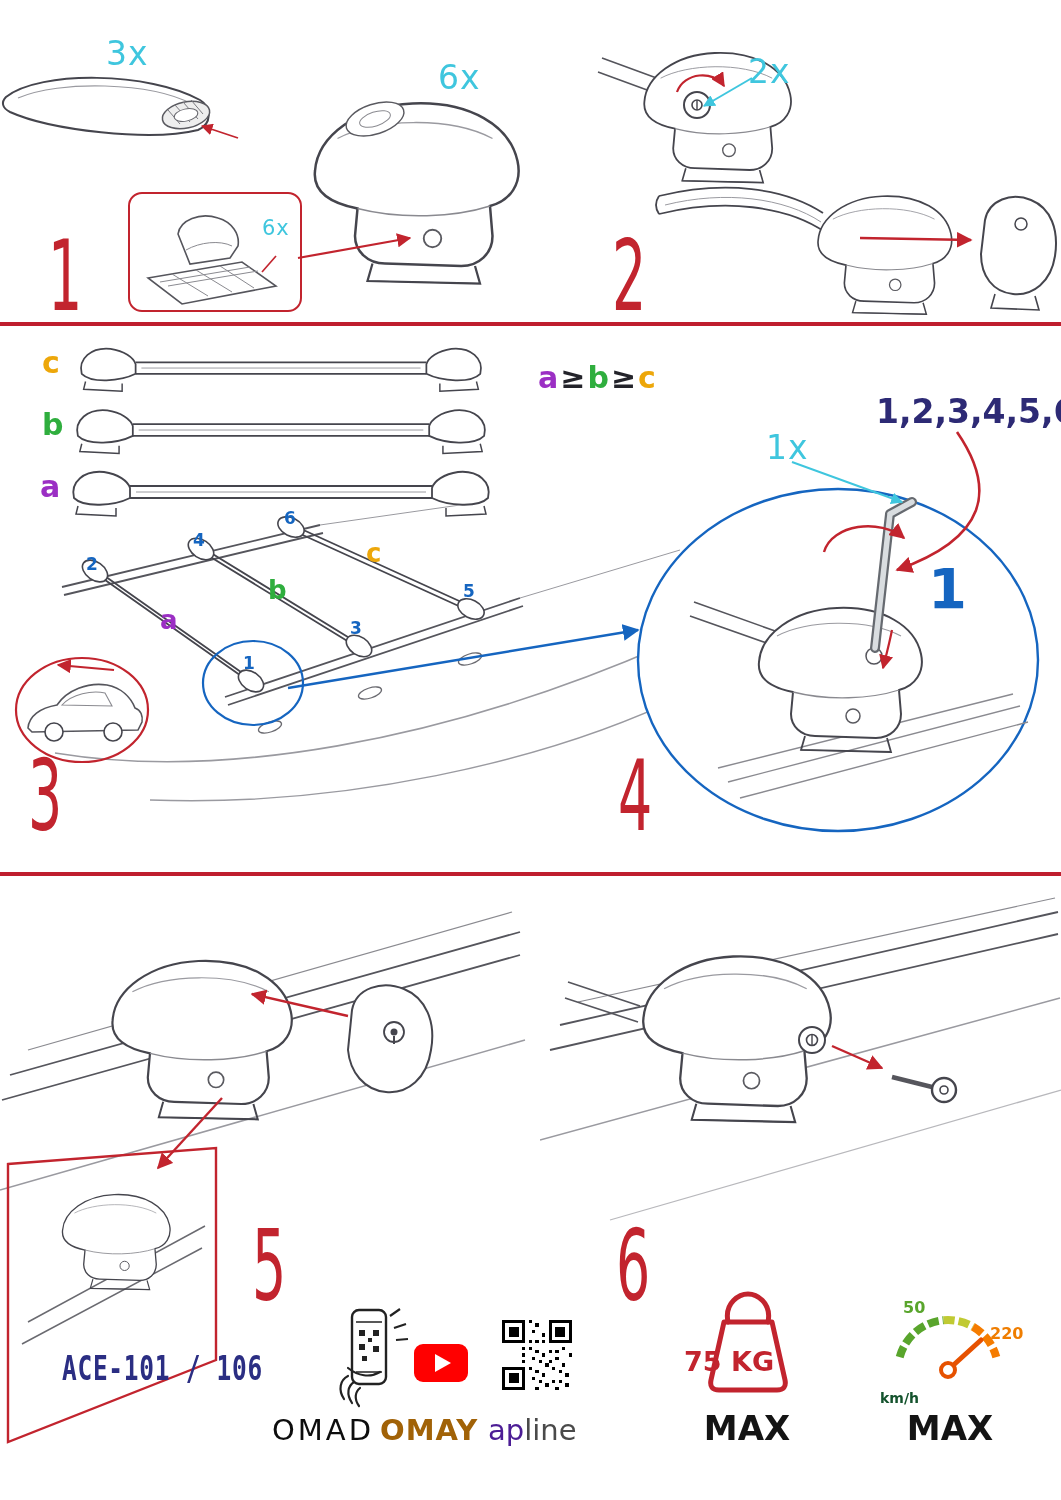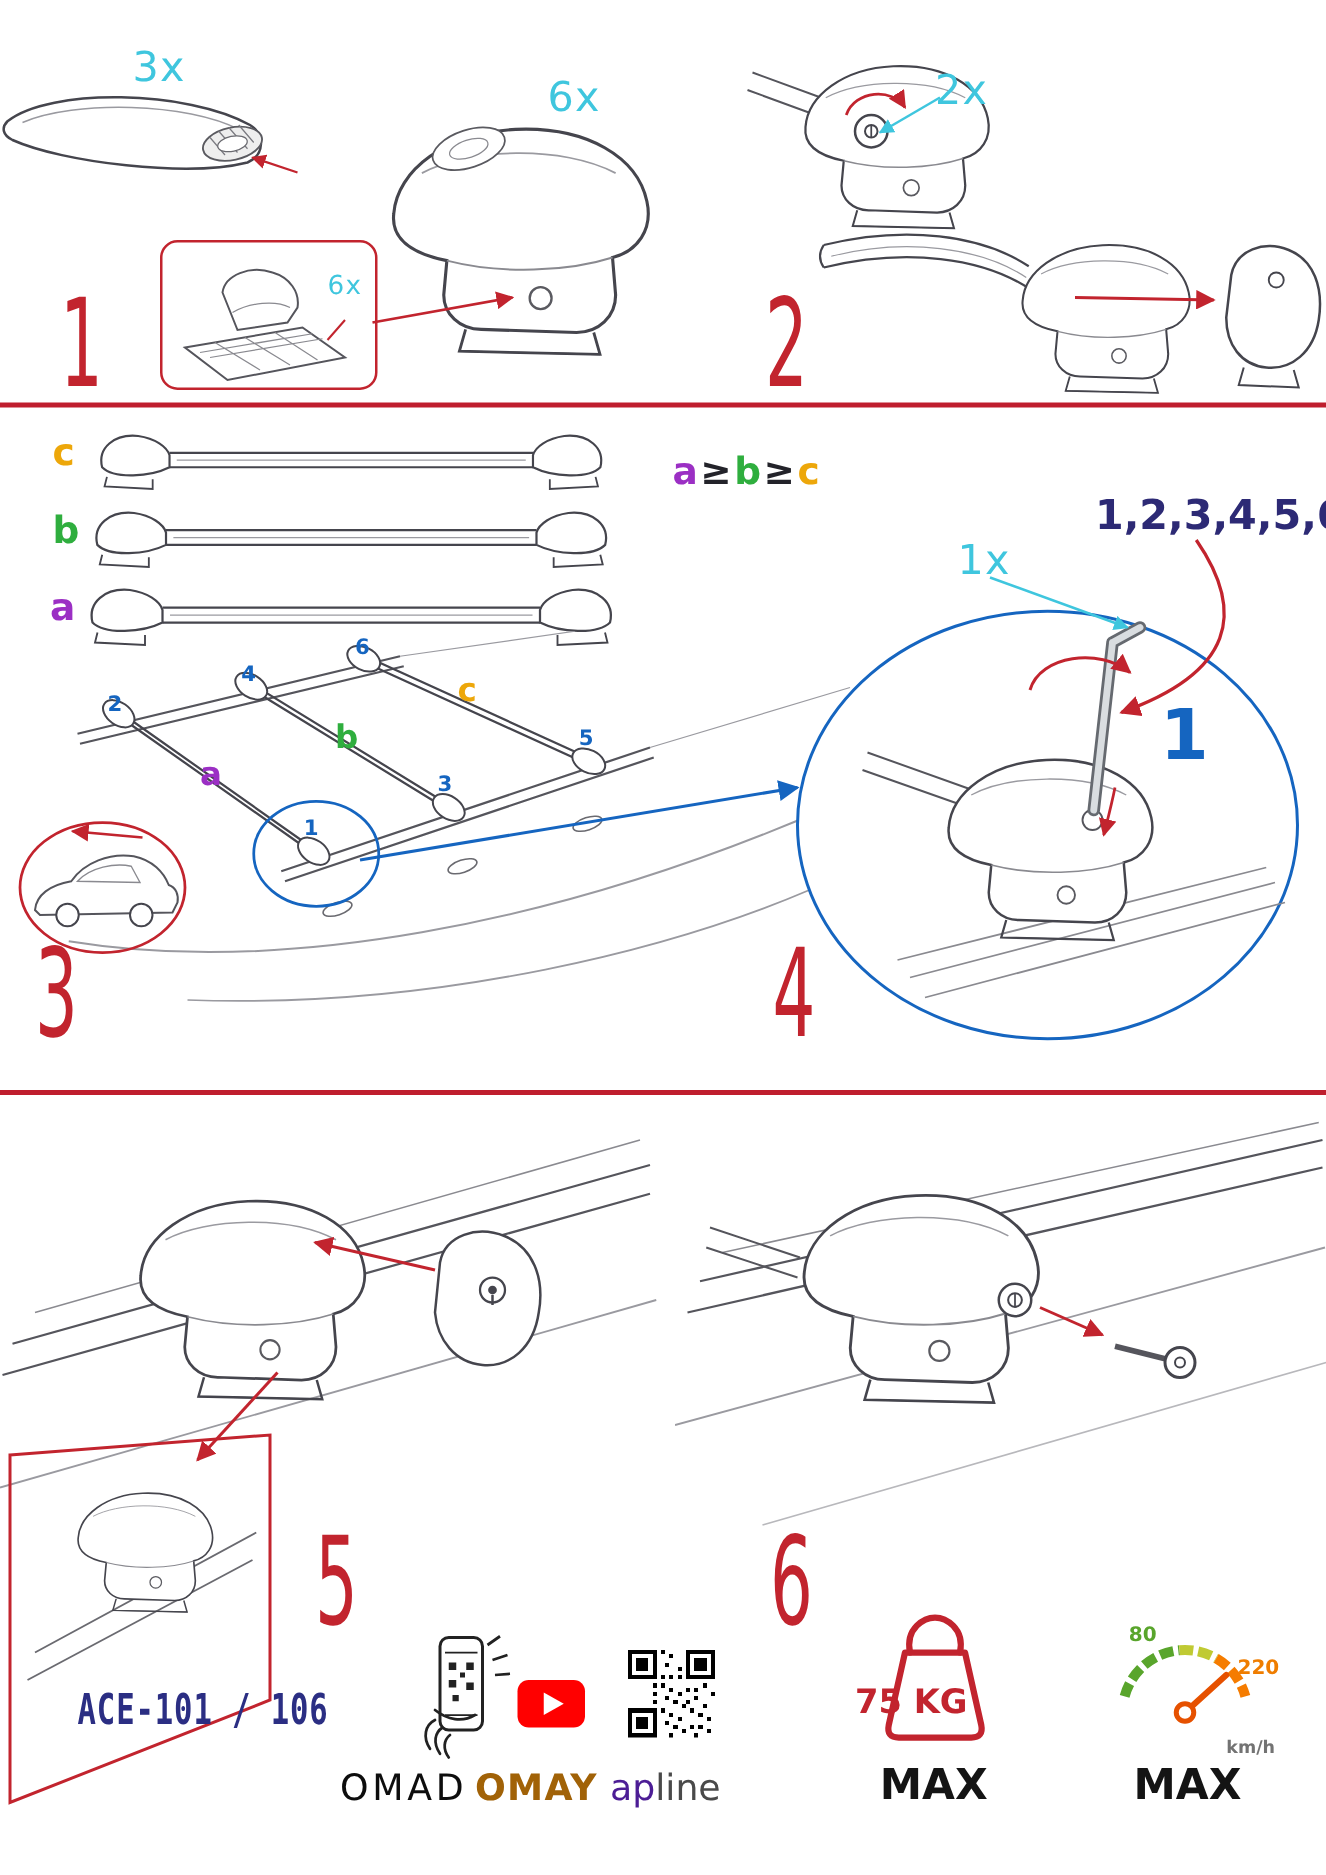--- a/index.html
+++ b/index.html
@@ -25,21 +25,21 @@
   .brand-a{color:#1c1f4a}.brand-b{color:#c2242e}
   .logo{position:absolute;font-size:29px;font-weight:400;line-height:1}
   .logo-omad{color:#0d0d0d;letter-spacing:3px}
   .logo-omay{color:#a16207;letter-spacing:1px;font-weight:800}
   .logo-ap{color:#4c1d95}.logo-line{color:#4a4a4a}
   .kg{position:absolute;left:684px;top:1346px;width:126px;
       color:#c2242e;font-size:27px;font-weight:700}
   .maxlab{position:absolute;width:126px;text-align:center;color:#141414;font-size:34px;font-weight:700}
   .speed-lo{position:absolute;color:#59a52c;font-size:16px;font-weight:700}
   .speed-hi{position:absolute;color:#ef7d00;font-size:16px;font-weight:700}
-  .kmh{position:absolute;width:140px;text-align:right;color:#737373;font-size:14px;font-weight:700}
+  .kmh{position:absolute;width:140px;text-align:left;color:#14532d;font-size:14px;font-weight:700}
   .detailbox{position:absolute;left:128px;top:192px;width:174px;height:120px;
              border:2.5px solid #c2242e;border-radius:14px;background:#fff}
   .yt{position:absolute;left:414px;top:1344px;width:54px;height:38px;background:#f00;
       border-radius:9px;display:flex;align-items:center;justify-content:center}
 </style>
 </head>
 <body>
 
 <div class="page">
 
@@ -389,18 +389,18 @@
   <span class="kg">75 KG</span>
   <span class="maxlab" style="left:684px;top:1408px">MAX</span>
 
   <svg class="abs" style="left:878px;top:1288px" width="140" height="115" viewBox="0 0 140 115">
     <path d="M21.7,69.1 A50,50 0 0 1 65.6,32.2" fill="none" stroke="#59a52c" stroke-width="8" stroke-dasharray="11 4"></path>
     <path d="M65.6,32.2 A50,50 0 0 1 95,38.7" fill="none" stroke="#c0ca33" stroke-width="8" stroke-dasharray="11 4"></path>
     <path d="M95,38.7 A50,50 0 0 1 118.3,69.1" fill="none" stroke="#f57c00" stroke-width="8" stroke-dasharray="11 4"></path>
     <path d="M70,82 L103,52" stroke="#e65100" stroke-width="5" stroke-linecap="round"></path>
     <circle cx="70" cy="82" r="7" fill="#fff" stroke="#e65100" stroke-width="4"></circle>
   </svg>
-  <span class="speed-lo" style="left:903px;top:1298px">80</span>
+  <span class="speed-lo" style="left:903px;top:1298px">50</span>
   <span class="speed-hi" style="left:990px;top:1324px">220</span>
   <span class="kmh" style="left:880px;top:1390px">km/h</span>
   <span class="maxlab" style="left:887px;top:1408px">MAX</span>
 
 </div>
 
 </body></html>

